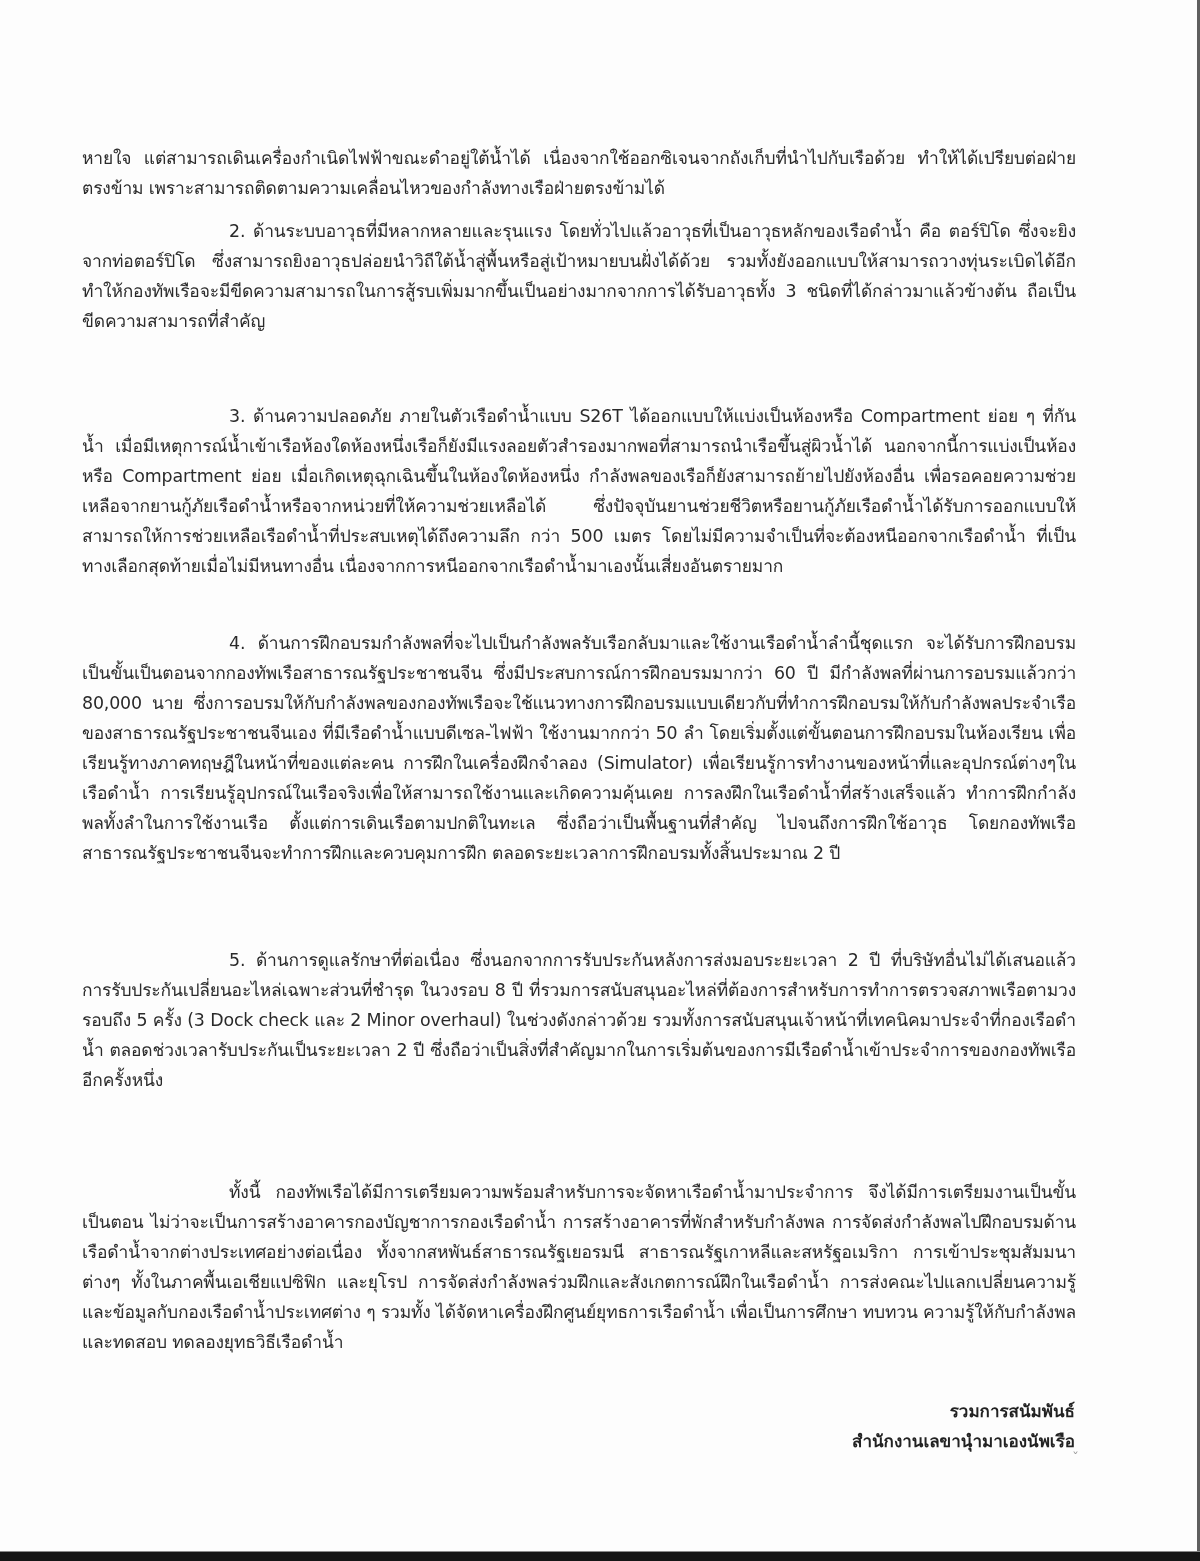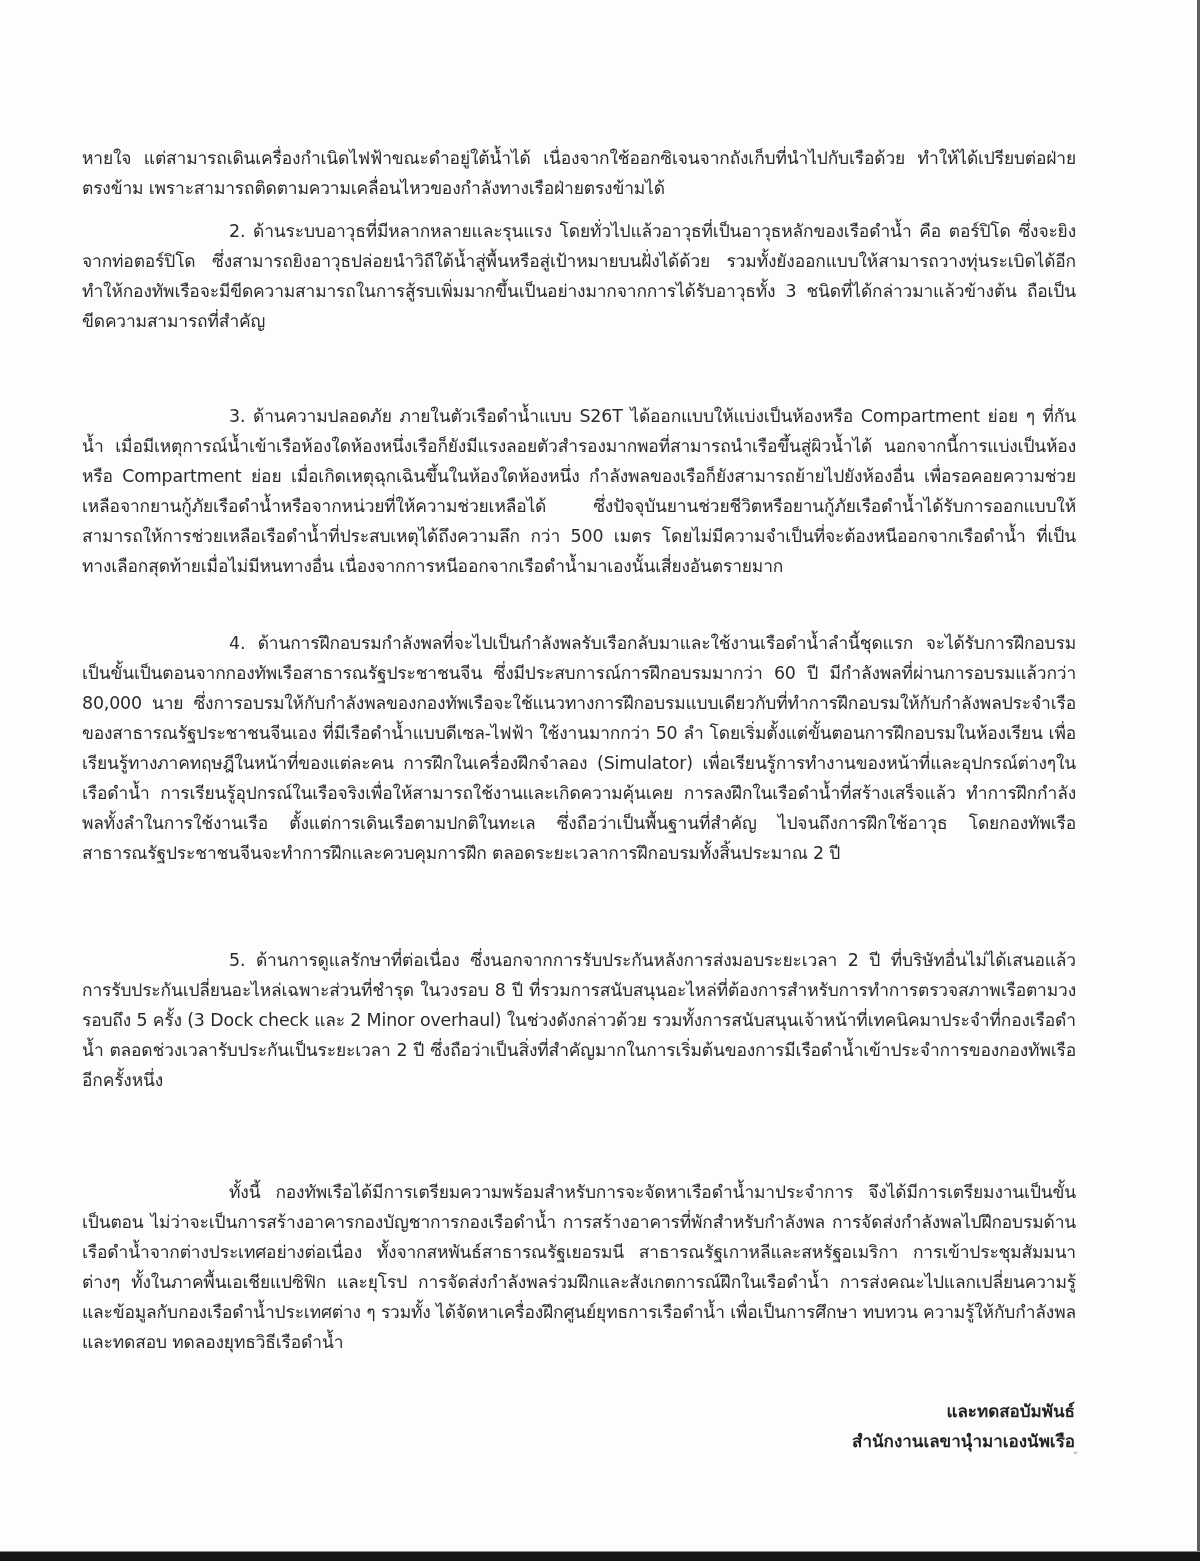--- a/index.html
+++ b/index.html
@@ -95,21 +95,21 @@
 
   <div class="body-text" style="top:921px;margin-top:24px;">
     <p class="para indent">5. ด้านการดูแลรักษาที่ต่อเนื่อง ซึ่งนอกจากการรับประกันหลังการส่งมอบระยะเวลา 2 ปี ที่บริษัทอื่นไม่ได้เสนอแล้ว การรับประกันเปลี่ยนอะไหล่เฉพาะส่วนที่ชำรุด ในวงรอบ 8 ปี ที่รวมการสนับสนุนอะไหล่ที่ต้องการสำหรับการทำการตรวจสภาพเรือตามวงรอบถึง 5 ครั้ง (3  Dock  check  และ  2  Minor  overhaul) ในช่วงดังกล่าวด้วย รวมทั้งการสนับสนุนเจ้าหน้าที่เทคนิคมาประจำที่กองเรือดำน้ำ ตลอดช่วงเวลารับประกันเป็นระยะเวลา 2 ปี ซึ่งถือว่าเป็นสิ่งที่สำคัญมากในการเริ่มต้นของการมีเรือดำน้ำเข้าประจำการของกองทัพเรืออีกครั้งหนึ่ง</p>
   </div>
 
   <div class="body-text" style="top:1177px;">
     <p class="para indent">ทั้งนี้ กองทัพเรือได้มีการเตรียมความพร้อมสำหรับการจะจัดหาเรือดำน้ำมาประจำการ จึงได้มีการเตรียมงานเป็นขั้นเป็นตอน ไม่ว่าจะเป็นการสร้างอาคารกองบัญชาการกองเรือดำน้ำ การสร้างอาคารที่พักสำหรับกำลังพล การจัดส่งกำลังพลไปฝึกอบรมด้านเรือดำน้ำจากต่างประเทศอย่างต่อเนื่อง ทั้งจากสหพันธ์สาธารณรัฐเยอรมนี สาธารณรัฐเกาหลีและสหรัฐอเมริกา การเข้าประชุมสัมมนาต่างๆ ทั้งในภาคพื้นเอเชียแปซิฟิก และยุโรป การจัดส่งกำลังพลร่วมฝึกและสังเกตการณ์ฝึกในเรือดำน้ำ การส่งคณะไปแลกเปลี่ยนความรู้และข้อมูลกับกองเรือดำน้ำประเทศต่าง ๆ รวมทั้ง ได้จัดหาเครื่องฝึกศูนย์ยุทธการเรือดำน้ำ เพื่อเป็นการศึกษา ทบทวน ความรู้ให้กับกำลังพล และทดสอบ ทดลองยุทธวิธีเรือดำน้ำ</p>
   </div>
 
   <div class="signature" style="top:1396px;">
-    <div>และทดสอบัมพันธ์</div>
+    <div>รวมการสนัมพันธ์</div>
     <div>สำนักงานเลขานุำมาเองนัพเรือ</div>
   </div>
 
   <span class="speck" style="left:1072px; top:1450px;">ˇ</span>
 </div>
 
 <div class="right-edge"></div>
 <div class="bottom-band"></div>
 
 </body></html>

